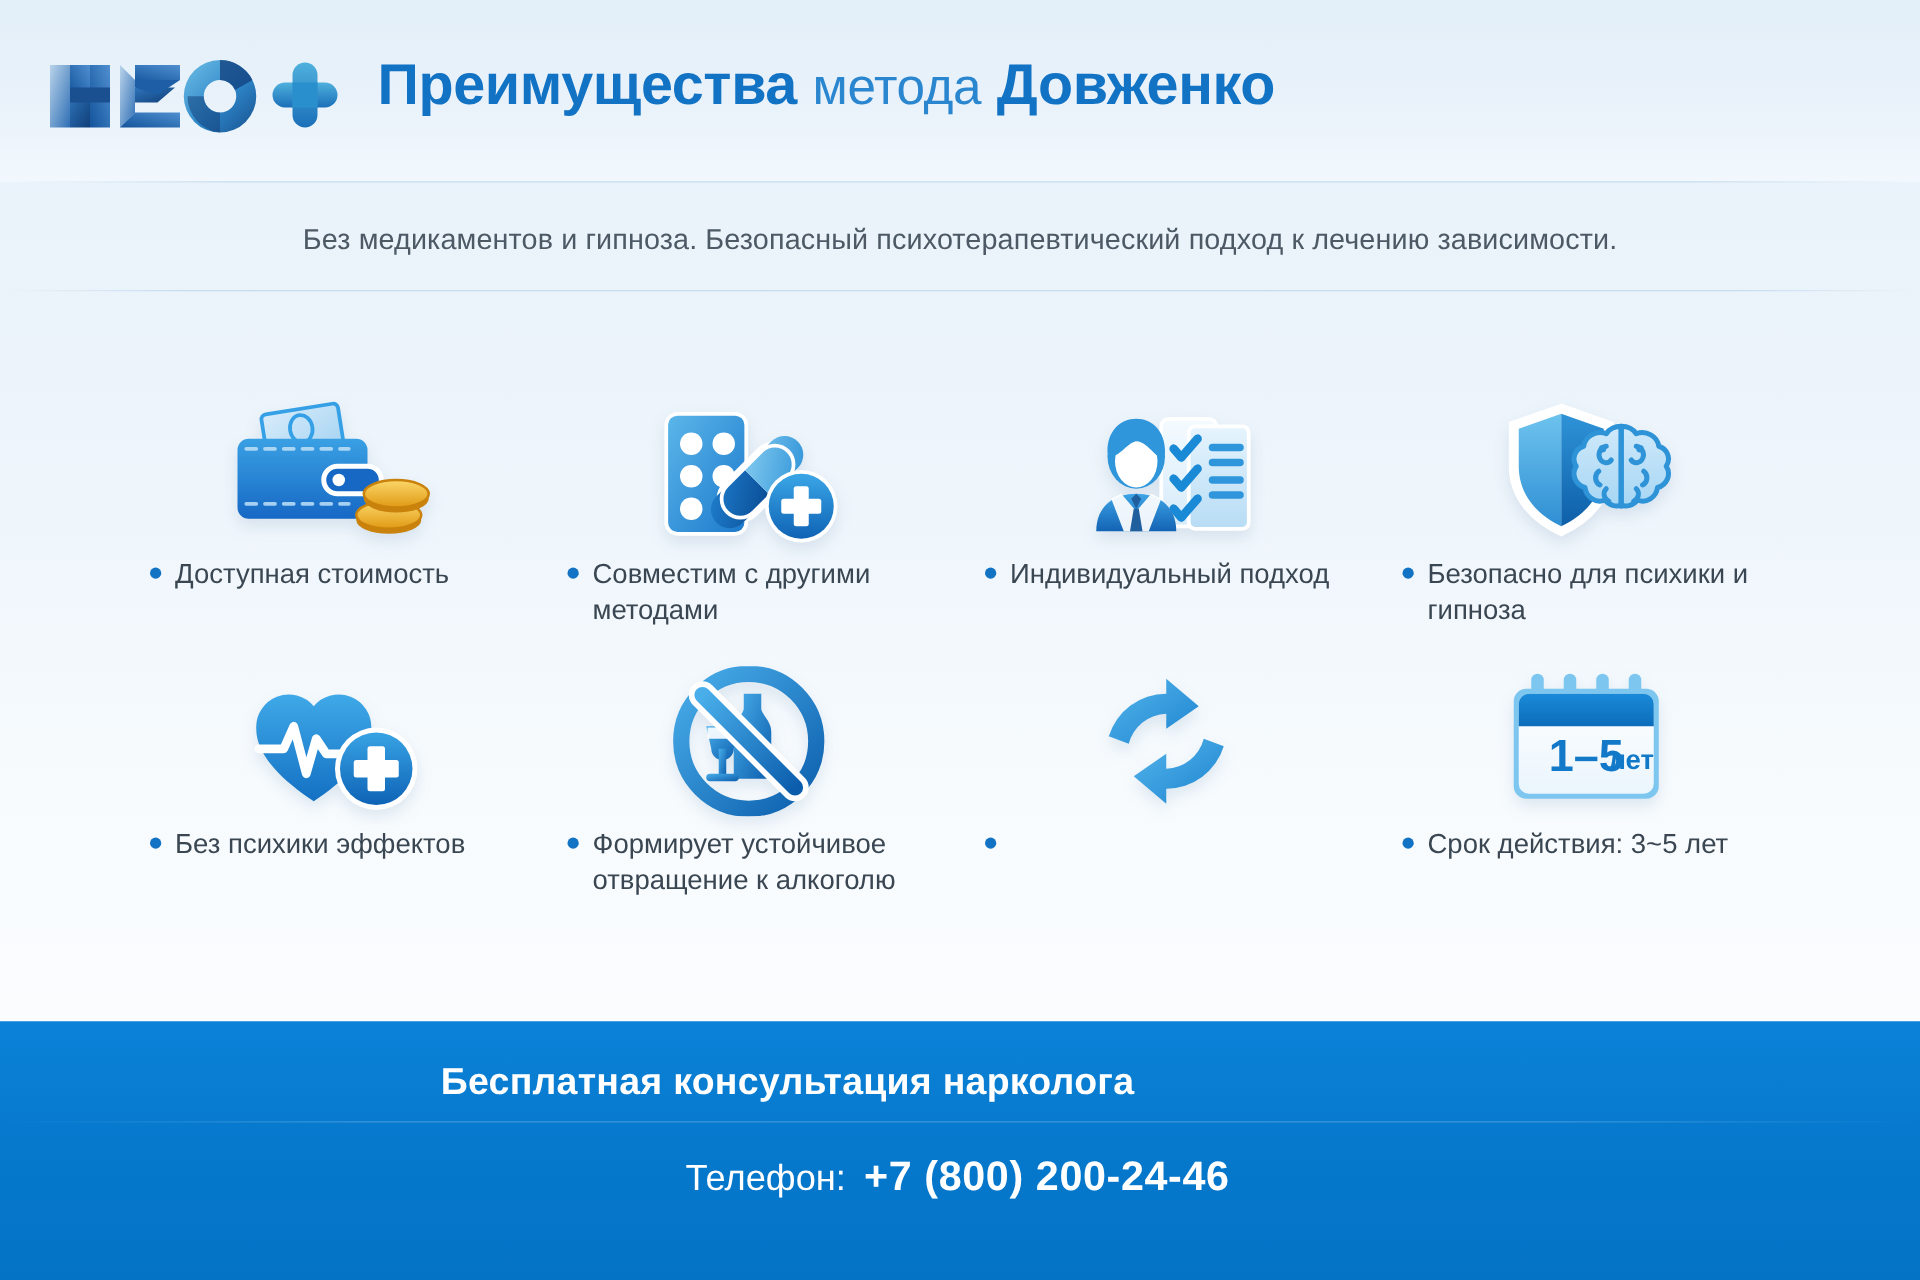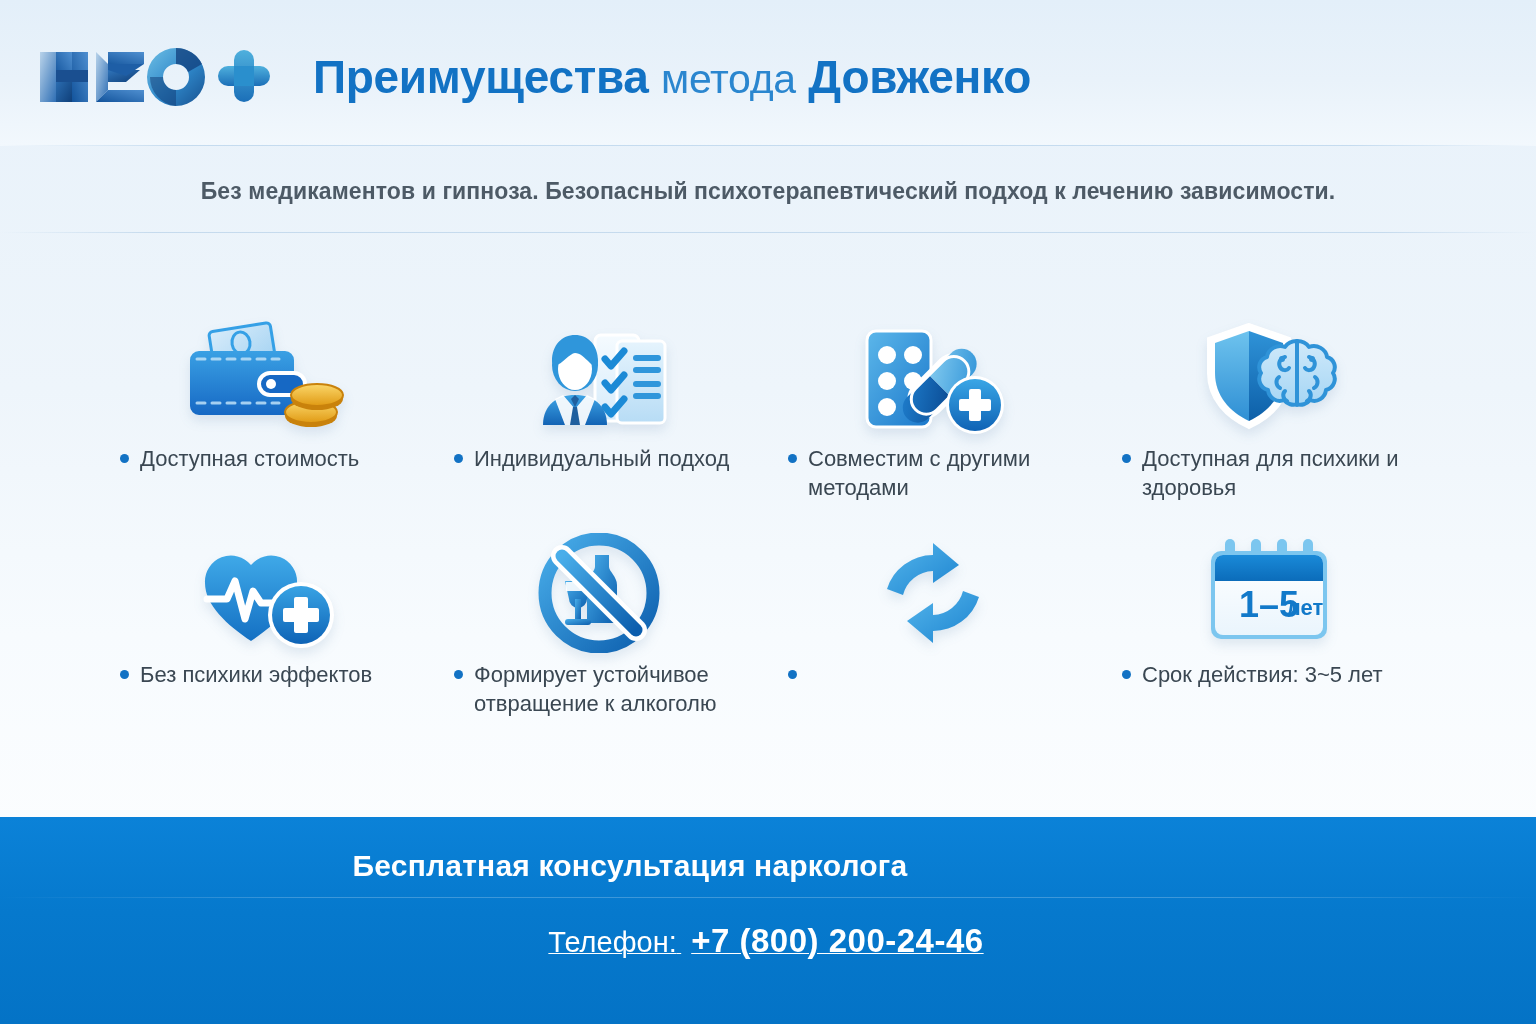--- a/index.html
+++ b/index.html
@@ -40,22 +40,22 @@
     width: 100%;
     height: 1px;
     background: linear-gradient(90deg, rgba(160,196,228,0) 0%, rgba(160,196,228,.55) 12%, rgba(160,196,228,.55) 88%, rgba(160,196,228,0) 100%);
   }
 
   .header-inner {
     position: absolute;
     left: 36px;
     top: 44px;
     display: flex;
-    align-items: center;
-    gap: 39px;
+    align-items: flex-start;
+    gap: 28px;
   }
 
   
   .logo {
     width: 238px;
     height: 66px;
     display: block;
   }
 
   .headline {
@@ -77,21 +77,21 @@
   }
 
   
   .subtitle {
     position: absolute;
     left: 0; top: 178px;
     width: 1536px;
     text-align: center;
     font-size: 23px;
     color: #4d5a66;
-    font-weight: 700;
+    font-weight: 400;
     letter-spacing: .1px;
   }
 
   .sub-divider {
     position: absolute;
     left: 0; top: 232px;
     width: 1536px;
     height: 1px;
     background: linear-gradient(90deg, rgba(177,205,230,0) 0%, rgba(177,205,230,.65) 10%, rgba(177,205,230,.65) 90%, rgba(177,205,230,0) 100%);
   }
@@ -199,21 +199,20 @@
     letter-spacing: .2px;
   }
   .footer-phone {
     position: absolute;
     left: 0; top: 105px;
     width: 1532px;
     text-align: center;
     color: #ffffff;
     font-family: "Liberation Sans Narrow", "Liberation Sans", sans-serif;
     white-space: nowrap;
-    text-decoration: underline;
   }
   .phone-label {
     font-size: 29px;
     font-weight: 400;
   }
   .phone-number {
     font-size: 33px;
     font-weight: 700;
     margin-left: 10px;
     letter-spacing: .5px;
@@ -326,20 +325,71 @@
       <div class="caption">
         <span class="bullet"></span>
         <span class="caption-text">Доступная стоимость</span>
       </div>
     </div>
 
     <div class="cell">
       <div class="icon-wrap">
         <svg width="168" height="120" viewBox="0 0 168 120" aria-hidden="true">
           <defs>
+            <linearGradient id="pPack" x1="0" y1="0" x2="1" y2="1">
+              <stop offset="0%" stop-color="#5cb7ea"></stop>
+                <stop offset="100%" stop-color="#1b78cb"></stop>
+            </linearGradient>
+            <linearGradient id="pCapLight" x1="0" y1="0" x2="1" y2="1">
+              <stop offset="0%" stop-color="#7fc8ee"></stop>
+                <stop offset="100%" stop-color="#2f93d8"></stop>
+            </linearGradient>
+            <linearGradient id="pCapDark" x1="0" y1="0" x2="1" y2="1">
+              <stop offset="0%" stop-color="#1f7fce"></stop>
+                <stop offset="100%" stop-color="#0b4d96"></stop>
+            </linearGradient>
+            <linearGradient id="pPlus" x1="0" y1="0" x2="0" y2="1">
+              <stop offset="0%" stop-color="#3aa6e6"></stop>
+                <stop offset="100%" stop-color="#0f63b5"></stop>
+            </linearGradient>
+          </defs>
+          <g transform="translate(16,6)">
+
+            <rect x="0" y="8" width="64" height="96" rx="9" fill="url(#pPack)" stroke="#ffffff" stroke-width="3"></rect>
+            <circle cx="20" cy="32" r="9" fill="#ffffff"></circle>
+            <circle cx="46" cy="32" r="9" fill="#ffffff"></circle>
+            <circle cx="20" cy="58" r="9" fill="#ffffff"></circle>
+            <circle cx="46" cy="58" r="9" fill="#ffffff"></circle>
+            <circle cx="20" cy="84" r="9" fill="#ffffff"></circle>
+            <circle cx="46" cy="84" r="9" fill="#ffffff"></circle>
+
+            <g transform="rotate(-45 72 62)">
+              <rect x="34" y="44" width="76" height="38" rx="19" fill="#ffffff"></rect>
+              <path d="M41 48h31v30H41a15 15 0 0 1 0-30z" fill="url(#pCapDark)"></path>
+              <path d="M72 48h31a15 15 0 0 1 0 30H72z" fill="url(#pCapLight)"></path>
+              <rect x="38" y="48" width="69" height="30" rx="15" fill="none" stroke="#ffffff" stroke-width="3"></rect>
+            </g>
+
+            <circle cx="108" cy="82" r="29" fill="#ffffff"></circle>
+            <circle cx="108" cy="82" r="26" fill="url(#pPlus)"></circle>
+            <rect x="102" y="66" width="12" height="32" rx="2" fill="#ffffff"></rect>
+            <rect x="92" y="76" width="32" height="12" rx="2" fill="#ffffff"></rect>
+          </g>
+        </svg>
+      </div>
+      <div class="caption">
+        <span class="bullet"></span>
+        <span class="caption-text">Совместим с другими методами</span>
+      </div>
+    </div>
+
+    <div class="cell">
+      <div class="icon-wrap">
+        <svg width="168" height="120" viewBox="0 0 168 120" aria-hidden="true">
+          <defs>
             <linearGradient id="dBody" x1="0" y1="0" x2="0" y2="1">
               <stop offset="0%" stop-color="#3ea5e6"></stop>
                 <stop offset="100%" stop-color="#1363b4"></stop>
             </linearGradient>
             <linearGradient id="dPaper" x1="0" y1="0" x2="0" y2="1">
               <stop offset="0%" stop-color="#e6f4fd"></stop>
                 <stop offset="100%" stop-color="#b7dcf5"></stop>
             </linearGradient>
             <linearGradient id="dPaper2" x1="0" y1="0" x2="0" y2="1">
               <stop offset="0%" stop-color="#f5fbff"></stop>
@@ -369,71 +419,20 @@
             <path d="M44 86h4l3 18h-10z" fill="#1f5f9e"></path>
             <ellipse cx="46" cy="44" rx="23" ry="26" fill="#2f96db"></ellipse>
             <ellipse cx="46" cy="48" rx="17" ry="21" fill="#ffffff"></ellipse>
             <path d="M23 40c0-16 10-26 23-26s23 10 23 26c0 6-4 6-8 2-6-6-10-10-15-10s-14 12-19 12c-3 0-4-2-4-4z" fill="#2f96db"></path>
           </g>
         </svg>
       </div>
       <div class="caption">
         <span class="bullet"></span>
         <span class="caption-text">Индивидуальный подход</span>
-      </div>
-    </div>
-
-    <div class="cell">
-      <div class="icon-wrap">
-        <svg width="168" height="120" viewBox="0 0 168 120" aria-hidden="true">
-          <defs>
-            <linearGradient id="pPack" x1="0" y1="0" x2="1" y2="1">
-              <stop offset="0%" stop-color="#5cb7ea"></stop>
-                <stop offset="100%" stop-color="#1b78cb"></stop>
-            </linearGradient>
-            <linearGradient id="pCapLight" x1="0" y1="0" x2="1" y2="1">
-              <stop offset="0%" stop-color="#7fc8ee"></stop>
-                <stop offset="100%" stop-color="#2f93d8"></stop>
-            </linearGradient>
-            <linearGradient id="pCapDark" x1="0" y1="0" x2="1" y2="1">
-              <stop offset="0%" stop-color="#1f7fce"></stop>
-                <stop offset="100%" stop-color="#0b4d96"></stop>
-            </linearGradient>
-            <linearGradient id="pPlus" x1="0" y1="0" x2="0" y2="1">
-              <stop offset="0%" stop-color="#3aa6e6"></stop>
-                <stop offset="100%" stop-color="#0f63b5"></stop>
-            </linearGradient>
-          </defs>
-          <g transform="translate(16,6)">
-
-            <rect x="0" y="8" width="64" height="96" rx="9" fill="url(#pPack)" stroke="#ffffff" stroke-width="3"></rect>
-            <circle cx="20" cy="32" r="9" fill="#ffffff"></circle>
-            <circle cx="46" cy="32" r="9" fill="#ffffff"></circle>
-            <circle cx="20" cy="58" r="9" fill="#ffffff"></circle>
-            <circle cx="46" cy="58" r="9" fill="#ffffff"></circle>
-            <circle cx="20" cy="84" r="9" fill="#ffffff"></circle>
-            <circle cx="46" cy="84" r="9" fill="#ffffff"></circle>
-
-            <g transform="rotate(-45 72 62)">
-              <rect x="34" y="44" width="76" height="38" rx="19" fill="#ffffff"></rect>
-              <path d="M41 48h31v30H41a15 15 0 0 1 0-30z" fill="url(#pCapDark)"></path>
-              <path d="M72 48h31a15 15 0 0 1 0 30H72z" fill="url(#pCapLight)"></path>
-              <rect x="38" y="48" width="69" height="30" rx="15" fill="none" stroke="#ffffff" stroke-width="3"></rect>
-            </g>
-
-            <circle cx="108" cy="82" r="29" fill="#ffffff"></circle>
-            <circle cx="108" cy="82" r="26" fill="url(#pPlus)"></circle>
-            <rect x="102" y="66" width="12" height="32" rx="2" fill="#ffffff"></rect>
-            <rect x="92" y="76" width="32" height="12" rx="2" fill="#ffffff"></rect>
-          </g>
-        </svg>
-      </div>
-      <div class="caption">
-        <span class="bullet"></span>
-        <span class="caption-text">Совместим с другими методами</span>
       </div>
     </div>
 
     <div class="cell">
       <div class="icon-wrap">
         <svg width="168" height="120" viewBox="0 0 168 120" aria-hidden="true">
           <defs>
             <linearGradient id="shA" x1="0" y1="0" x2="0" y2="1">
               <stop offset="0%" stop-color="#6ec3ee"></stop>
                 <stop offset="100%" stop-color="#2f8fd4"></stop>
@@ -467,21 +466,21 @@
                 <path d="M46 54c3 3 2 8-2 10"></path>
               </g>
               <circle cx="19" cy="22" r="3" fill="#2f93d8"></circle>
               <circle cx="49" cy="22" r="3" fill="#2f93d8"></circle>
             </g>
           </g>
         </svg>
       </div>
       <div class="caption">
         <span class="bullet"></span>
-        <span class="caption-text">Доступная для психики и здоровья</span>
+        <span class="caption-text">Безопасно для психики и гипноза</span>
       </div>
     </div>
 
     <div class="cell">
       <div class="icon-wrap">
         <svg width="168" height="120" viewBox="0 0 168 120" aria-hidden="true">
           <defs>
             <linearGradient id="hG" x1="0" y1="0" x2="0" y2="1">
               <stop offset="0%" stop-color="#3fa9e8"></stop>
                 <stop offset="100%" stop-color="#1470c3"></stop>

